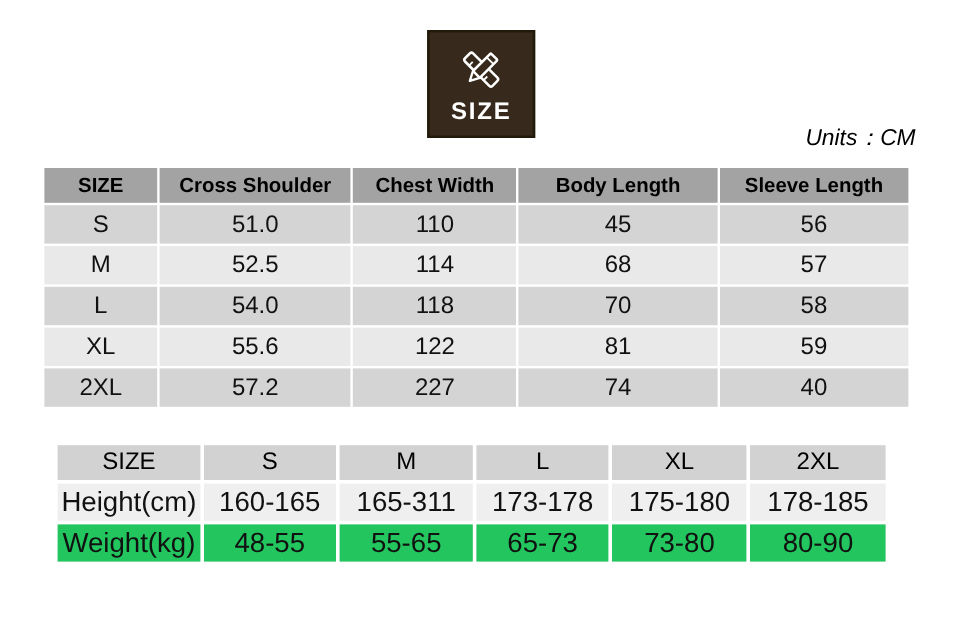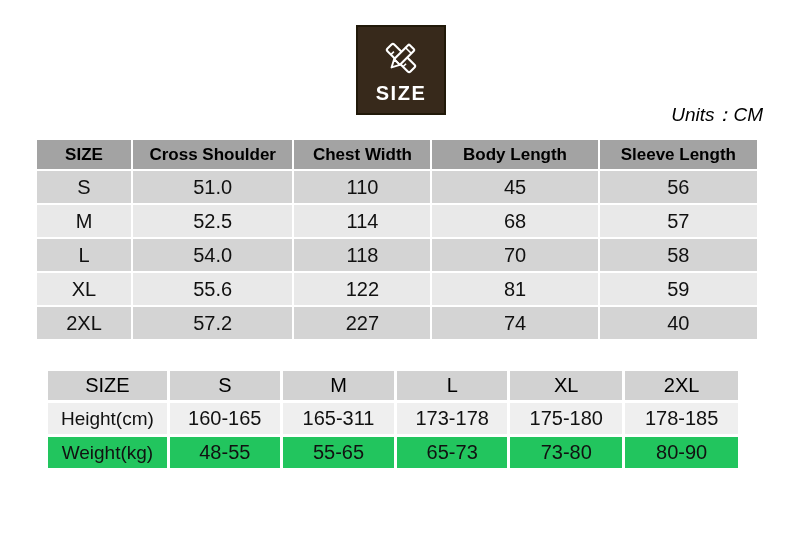--- a/index.html
+++ b/index.html
@@ -53,24 +53,24 @@
 
   
   .t2 {
     position: absolute; left: 45px; top: 368px;
     width: 696px; border-spacing: 3px;
   }
   .t2 th {
     background: #d2d2d2; font-weight: normal;
     font-size: 20px; height: 27px; color: #000000;
   }
-  .t2 td { font-size: 20px; height: 29px; }
+  .t2 td { font-size: 23px; height: 29px; }
   .t2 tr.row-a td { background: #efefef; }
   .t2 tr.row-b td { background: #22c55e; }
-  .t2 td.rowlabel { font-size: 19px; }
+  .t2 td.rowlabel { font-size: 23px; }
 </style>
 </head>
 <body>
 
 <div class="badge">
   <svg class="badge-icon" viewBox="0 0 44 44" aria-hidden="true">
 
     <g transform="rotate(-45 22 22)">
       <rect x="17" y="5" width="10" height="34" rx="2" fill="#37291b" stroke="#ffffff" stroke-width="2.2"></rect>
       <line x1="17" y1="12" x2="21.5" y2="12" stroke="#ffffff" stroke-width="1.6"></line>

